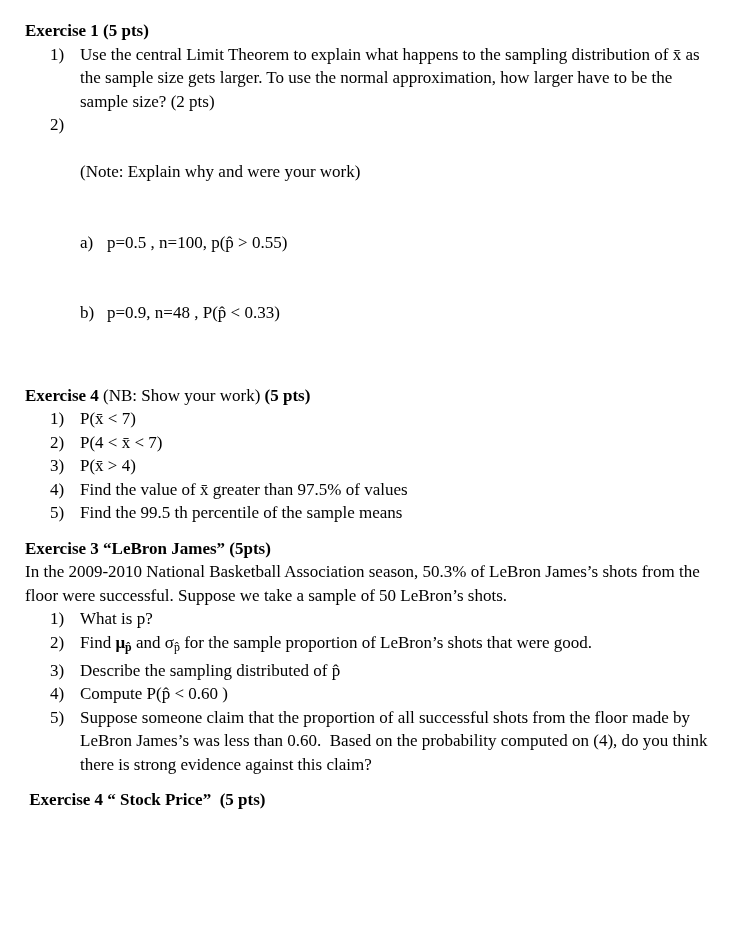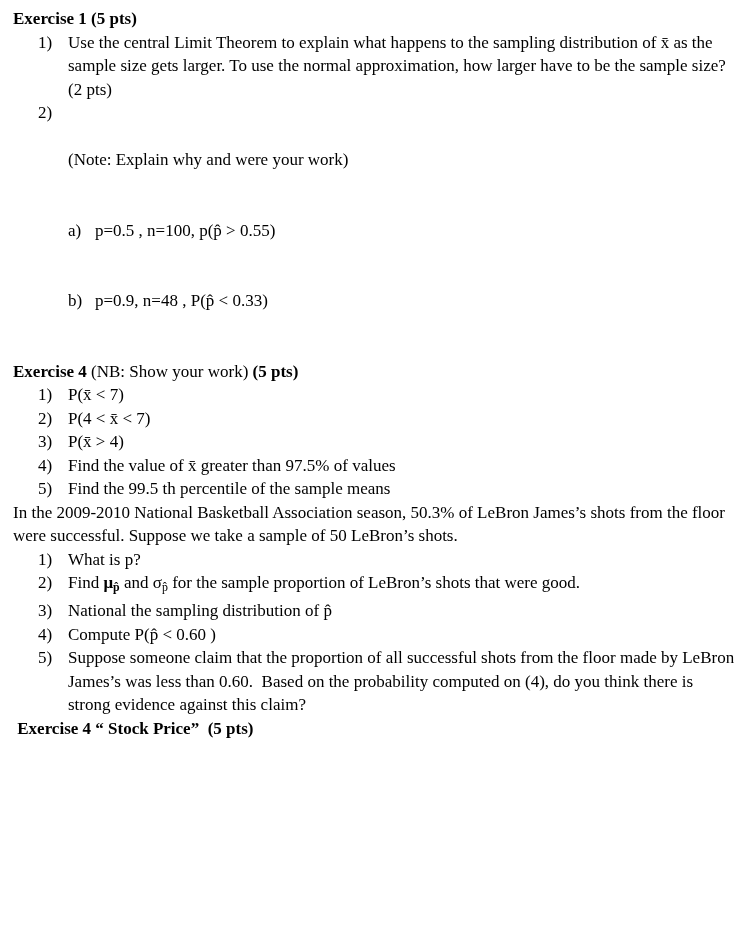--- a/index.html
+++ b/index.html
@@ -8,21 +8,21 @@
     width: 750px;
     min-height: 945px;
     box-sizing: border-box;
     padding: 7px 14px 10px 13px;
     background: #ffffff;
     color: #000000;
     font-family: "Liberation Serif", "DejaVu Serif", serif;
     font-size: 17px;
     line-height: 23.5px;
   }
-  section { margin: 0; }
+  section { margin: 12px; }
   .heading { font-weight: 700; white-space: pre-wrap; }
   .heading .n { font-weight: 400; }
   .para { white-space: pre-wrap; }
   .li { display: flex; padding-left: 25px; }
   .li .num { flex: 0 0 30px; }
   .li .txt { flex: 1 1 auto; white-space: pre-wrap; }
   .li2 { display: flex; }
   .li2 .num2 { flex: 0 0 27px; }
   .li2 .txt2 { flex: 1 1 auto; white-space: pre-wrap; }
   .b { font-weight: 700; }
@@ -67,32 +67,33 @@
         <span class="num">4)</span>
         <span class="txt">Find the value of x̄ greater than 97.5% of values</span>
       </div>
     <div class="li">
         <span class="num">5)</span>
         <span class="txt">Find the 99.5 th percentile of the sample means</span>
       </div>
   </section>
 
   <section>
+    <div class="heading">Exercise 3 “LeBron James” (5pts)</div>
     <div class="para">In the 2009-2010 National Basketball Association season, 50.3% of LeBron James’s shots from the floor were successful. Suppose we take a sample of 50 LeBron’s shots.</div>
     <div class="li">
         <span class="num">1)</span>
         <span class="txt">What is p?</span>
       </div>
     <div class="li">
         <span class="num">2)</span>
         <span class="txt"><span>Find </span><span class="b"><span>μ</span><span class="sub">p̂</span></span><span> and </span><span><span>σ</span><span class="sub">p̂</span></span><span> for the sample proportion of LeBron’s shots that were good.</span></span>
       </div>
     <div class="li">
         <span class="num">3)</span>
-        <span class="txt">National the sampling distribution of p̂</span>
+        <span class="txt">Describe the sampling distributed of p̂</span>
       </div>
     <div class="li">
         <span class="num">4)</span>
         <span class="txt">Compute P(p̂ &lt; 0.60 )</span>
       </div>
     <div class="li">
         <span class="num">5)</span>
         <span class="txt">Suppose someone claim that the proportion of all successful shots from the floor made by LeBron James’s was less than 0.60.  Based on the probability computed on (4), do you think there is strong evidence against this claim?</span>
       </div>
   </section>

